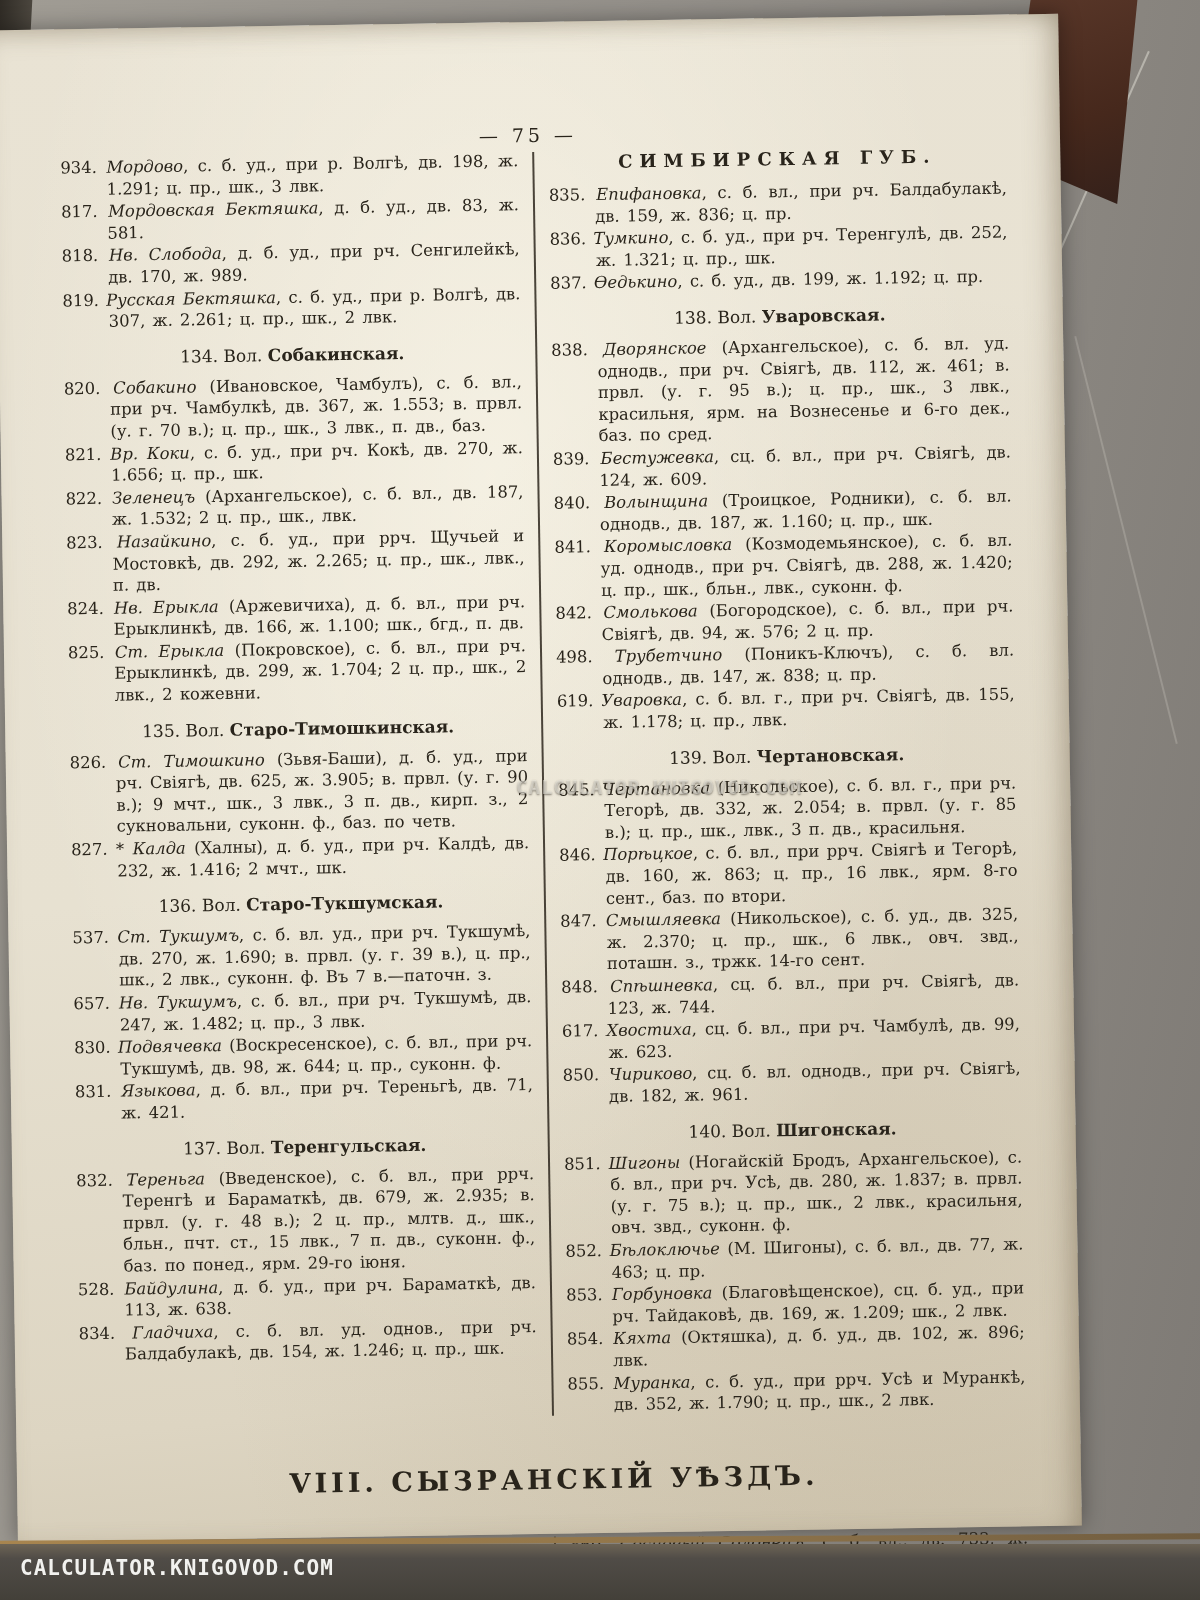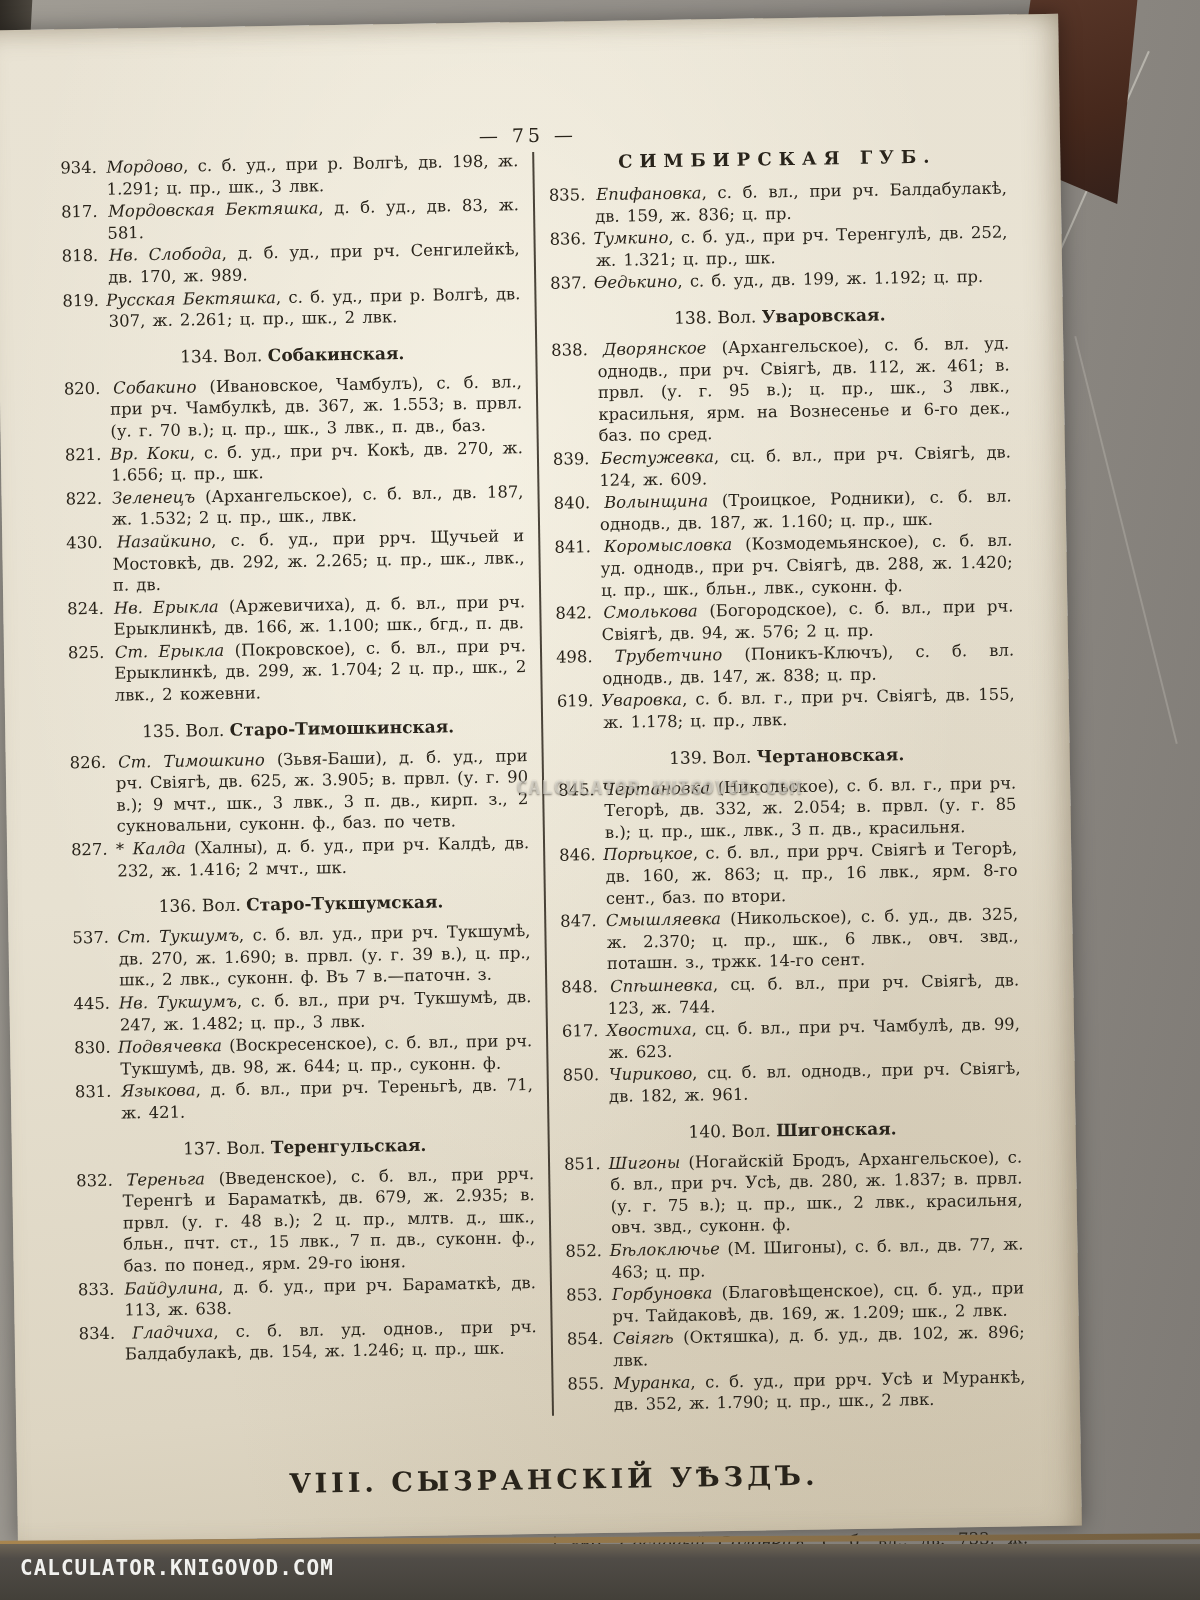--- a/index.html
+++ b/index.html
@@ -82,34 +82,34 @@
     <div class="cols top">
       <div class="col">
           <div class="entry"><span class="enum">934.</span> <span class="ename">Мордово</span><span class="erest">, с. б. уд., при р. Волгѣ, дв. 198, ж. 1.291; ц. пр., шк., 3 лвк.</span></div>
           <div class="entry"><span class="enum">817.</span> <span class="ename">Мордовская Бектяшка</span><span class="erest">, д. б. уд., дв. 83, ж. 581.</span></div>
           <div class="entry"><span class="enum">818.</span> <span class="ename">Нв. Слобода</span><span class="erest">, д. б. уд., при рч. Сенгилейкѣ, дв. 170, ж. 989.</span></div>
           <div class="entry"><span class="enum">819.</span> <span class="ename">Русская Бектяшка</span><span class="erest">, с. б. уд., при р. Волгѣ, дв. 307, ж. 2.261; ц. пр., шк., 2 лвк.</span></div>
           <div class="heading"><span class="hnum">134. Вол.</span> <span class="hname">Собакинская.</span></div>
           <div class="entry"><span class="enum">820.</span> <span class="ename">Собакино</span><span class="erest"> (Ивановское, Чамбулъ), с. б. вл., при рч. Чамбулкѣ, дв. 367, ж. 1.553; в. првл. (у. г. 70 в.); ц. пр., шк., 3 лвк., п. дв., баз.</span></div>
           <div class="entry"><span class="enum">821.</span> <span class="ename">Вр. Коки</span><span class="erest">, с. б. уд., при рч. Кокѣ, дв. 270, ж. 1.656; ц. пр., шк.</span></div>
           <div class="entry"><span class="enum">822.</span> <span class="ename">Зеленецъ</span><span class="erest"> (Архангельское), с. б. вл., дв. 187, ж. 1.532; 2 ц. пр., шк., лвк.</span></div>
-          <div class="entry"><span class="enum">430.</span> <span class="ename">Назайкино</span><span class="erest">, с. б. уд., при ррч. Щучьей и Мостовкѣ, дв. 292, ж. 2.265; ц. пр., шк., лвк., п. дв.</span></div>
+          <div class="entry"><span class="enum">823.</span> <span class="ename">Назайкино</span><span class="erest">, с. б. уд., при ррч. Щучьей и Мостовкѣ, дв. 292, ж. 2.265; ц. пр., шк., лвк., п. дв.</span></div>
           <div class="entry"><span class="enum">824.</span> <span class="ename">Нв. Ерыкла</span><span class="erest"> (Аржевичиха), д. б. вл., при рч. Ерыклинкѣ, дв. 166, ж. 1.100; шк., бгд., п. дв.</span></div>
           <div class="entry"><span class="enum">825.</span> <span class="ename">Ст. Ерыкла</span><span class="erest"> (Покровское), с. б. вл., при рч. Ерыклинкѣ, дв. 299, ж. 1.704; 2 ц. пр., шк., 2 лвк., 2 кожевни.</span></div>
           <div class="heading"><span class="hnum">135. Вол.</span> <span class="hname">Старо-Тимошкинская.</span></div>
           <div class="entry"><span class="enum">826.</span> <span class="ename">Ст. Тимошкино</span><span class="erest"> (Зьвя-Баши), д. б. уд., при рч. Свіягѣ, дв. 625, ж. 3.905; в. првл. (у. г. 90 в.); 9 мчт., шк., 3 лвк., 3 п. дв., кирп. з., 2 сукновальни, суконн. ф., баз. по четв.</span></div>
           <div class="entry"><span class="enum">827. *</span> <span class="ename">Калда</span><span class="erest"> (Халны), д. б. уд., при рч. Калдѣ, дв. 232, ж. 1.416; 2 мчт., шк.</span></div>
           <div class="heading"><span class="hnum">136. Вол.</span> <span class="hname">Старо-Тукшумская.</span></div>
           <div class="entry"><span class="enum">537.</span> <span class="ename">Ст. Тукшумъ</span><span class="erest">, с. б. вл. уд., при рч. Тукшумѣ, дв. 270, ж. 1.690; в. првл. (у. г. 39 в.), ц. пр., шк., 2 лвк., суконн. ф. Въ 7 в.—паточн. з.</span></div>
-          <div class="entry"><span class="enum">445.</span> <span class="ename">Нв. Тукшумъ</span><span class="erest">, с. б. вл., при рч. Тукшумѣ, дв. 247, ж. 1.482; ц. пр., 3 лвк.</span></div>
+          <div class="entry"><span class="enum">657.</span> <span class="ename">Нв. Тукшумъ</span><span class="erest">, с. б. вл., при рч. Тукшумѣ, дв. 247, ж. 1.482; ц. пр., 3 лвк.</span></div>
           <div class="entry"><span class="enum">830.</span> <span class="ename">Подвячевка</span><span class="erest"> (Воскресенское), с. б. вл., при рч. Тукшумѣ, дв. 98, ж. 644; ц. пр., суконн. ф.</span></div>
           <div class="entry"><span class="enum">831.</span> <span class="ename">Языкова</span><span class="erest">, д. б. вл., при рч. Тереньгѣ, дв. 71, ж. 421.</span></div>
           <div class="heading"><span class="hnum">137. Вол.</span> <span class="hname">Теренгульская.</span></div>
           <div class="entry"><span class="enum">832.</span> <span class="ename">Тереньга</span><span class="erest"> (Введенское), с. б. вл., при ррч. Теренгѣ и Бараматкѣ, дв. 679, ж. 2.935; в. првл. (у. г. 48 в.); 2 ц. пр., млтв. д., шк., бльн., пчт. ст., 15 лвк., 7 п. дв., суконн. ф., баз. по понед., ярм. 29-го іюня.</span></div>
-          <div class="entry"><span class="enum">833.</span> <span class="ename">Байдулина</span><span class="erest">, д. б. уд., при рч. Бараматкѣ, дв. 113, ж. 638.</span></div>
+          <div class="entry"><span class="enum">528.</span> <span class="ename">Байдулина</span><span class="erest">, д. б. уд., при рч. Бараматкѣ, дв. 113, ж. 638.</span></div>
           <div class="entry"><span class="enum">834.</span> <span class="ename">Гладчиха</span><span class="erest">, с. б. вл. уд. однов., при рч. Балдабулакѣ, дв. 154, ж. 1.246; ц. пр., шк.</span></div>
         </div>
       <div class="col">
         <div class="running-title">СИМБИРСКАЯ ГУБ.</div>
       <div class="entry"><span class="enum">835.</span> <span class="ename">Епифановка</span><span class="erest">, с. б. вл., при рч. Балдабулакѣ, дв. 159, ж. 836; ц. пр.</span></div>
           <div class="entry"><span class="enum">836.</span> <span class="ename">Тумкино</span><span class="erest">, с. б. уд., при рч. Теренгулѣ, дв. 252, ж. 1.321; ц. пр., шк.</span></div>
           <div class="entry"><span class="enum">837.</span> <span class="ename">Ѳедькино</span><span class="erest">, с. б. уд., дв. 199, ж. 1.192; ц. пр.</span></div>
           <div class="heading"><span class="hnum">138. Вол.</span> <span class="hname">Уваровская.</span></div>
           <div class="entry"><span class="enum">838.</span> <span class="ename">Дворянское</span><span class="erest"> (Архангельское), с. б. вл. уд. однодв., при рч. Свіягѣ, дв. 112, ж. 461; в. првл. (у. г. 95 в.); ц. пр., шк., 3 лвк., красильня, ярм. на Вознесенье и 6-го дек., баз. по сред.</span></div>
           <div class="entry"><span class="enum">839.</span> <span class="ename">Бестужевка</span><span class="erest">, сц. б. вл., при рч. Свіягѣ, дв. 124, ж. 609.</span></div>
@@ -122,21 +122,21 @@
           <div class="entry"><span class="enum">845.</span> <span class="ename">Чертановка</span><span class="erest"> (Никольское), с. б. вл. г., при рч. Тегорѣ, дв. 332, ж. 2.054; в. првл. (у. г. 85 в.); ц. пр., шк., лвк., 3 п. дв., красильня.</span></div>
           <div class="entry"><span class="enum">846.</span> <span class="ename">Порѣцкое</span><span class="erest">, с. б. вл., при ррч. Свіягѣ и Тегорѣ, дв. 160, ж. 863; ц. пр., 16 лвк., ярм. 8-го сент., баз. по втори.</span></div>
           <div class="entry"><span class="enum">847.</span> <span class="ename">Смышляевка</span><span class="erest"> (Никольское), с. б. уд., дв. 325, ж. 2.370; ц. пр., шк., 6 лвк., овч. звд., поташн. з., тржк. 14-го сент.</span></div>
           <div class="entry"><span class="enum">848.</span> <span class="ename">Спѣшневка</span><span class="erest">, сц. б. вл., при рч. Свіягѣ, дв. 123, ж. 744.</span></div>
           <div class="entry"><span class="enum">617.</span> <span class="ename">Хвостиха</span><span class="erest">, сц. б. вл., при рч. Чамбулѣ, дв. 99, ж. 623.</span></div>
           <div class="entry"><span class="enum">850.</span> <span class="ename">Чириково</span><span class="erest">, сц. б. вл. однодв., при рч. Свіягѣ, дв. 182, ж. 961.</span></div>
           <div class="heading"><span class="hnum">140. Вол.</span> <span class="hname">Шигонская.</span></div>
           <div class="entry"><span class="enum">851.</span> <span class="ename">Шигоны</span><span class="erest"> (Ногайскій Бродъ, Архангельское), с. б. вл., при рч. Усѣ, дв. 280, ж. 1.837; в. првл. (у. г. 75 в.); ц. пр., шк., 2 лвк., красильня, овч. звд., суконн. ф.</span></div>
           <div class="entry"><span class="enum">852.</span> <span class="ename">Бѣлоключье</span><span class="erest"> (М. Шигоны), с. б. вл., дв. 77, ж. 463; ц. пр.</span></div>
           <div class="entry"><span class="enum">853.</span> <span class="ename">Горбуновка</span><span class="erest"> (Благовѣщенское), сц. б. уд., при рч. Тайдаковѣ, дв. 169, ж. 1.209; шк., 2 лвк.</span></div>
-          <div class="entry"><span class="enum">854.</span> <span class="ename">Свіягѣ</span><span class="erest"> (Октяшка), д. б. уд., дв. 102, ж. 896; лвк.</span></div>
+          <div class="entry"><span class="enum">854.</span> <span class="ename">Кяхта</span><span class="erest"> (Октяшка), д. б. уд., дв. 102, ж. 896; лвк.</span></div>
           <div class="entry"><span class="enum">855.</span> <span class="ename">Муранка</span><span class="erest">, с. б. уд., при ррч. Усѣ и Муранкѣ, дв. 352, ж. 1.790; ц. пр., шк., 2 лвк.</span></div>
         </div>
     </div>
 
     <div class="uyezd-title">VIII. СЫЗРАНСКІЙ УѢЗДЪ.</div>
 
     <div class="cols bottom">
       <div class="col col-left">
           <div class="heading"><span class="hnum">141. Вол.</span> <span class="hname">Аскульская.</span></div>
         </div>

